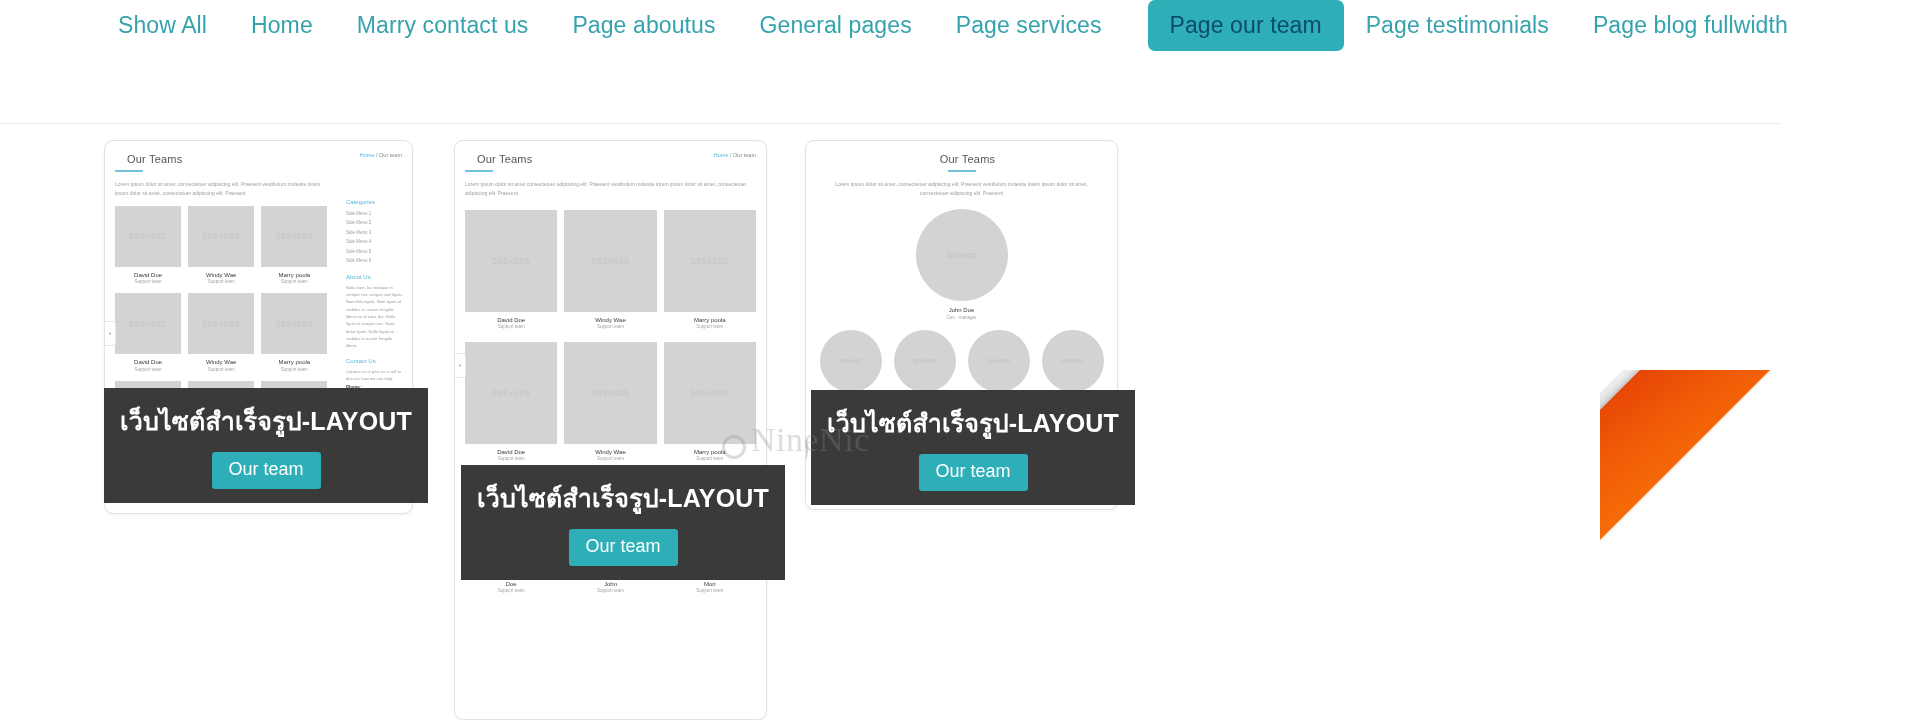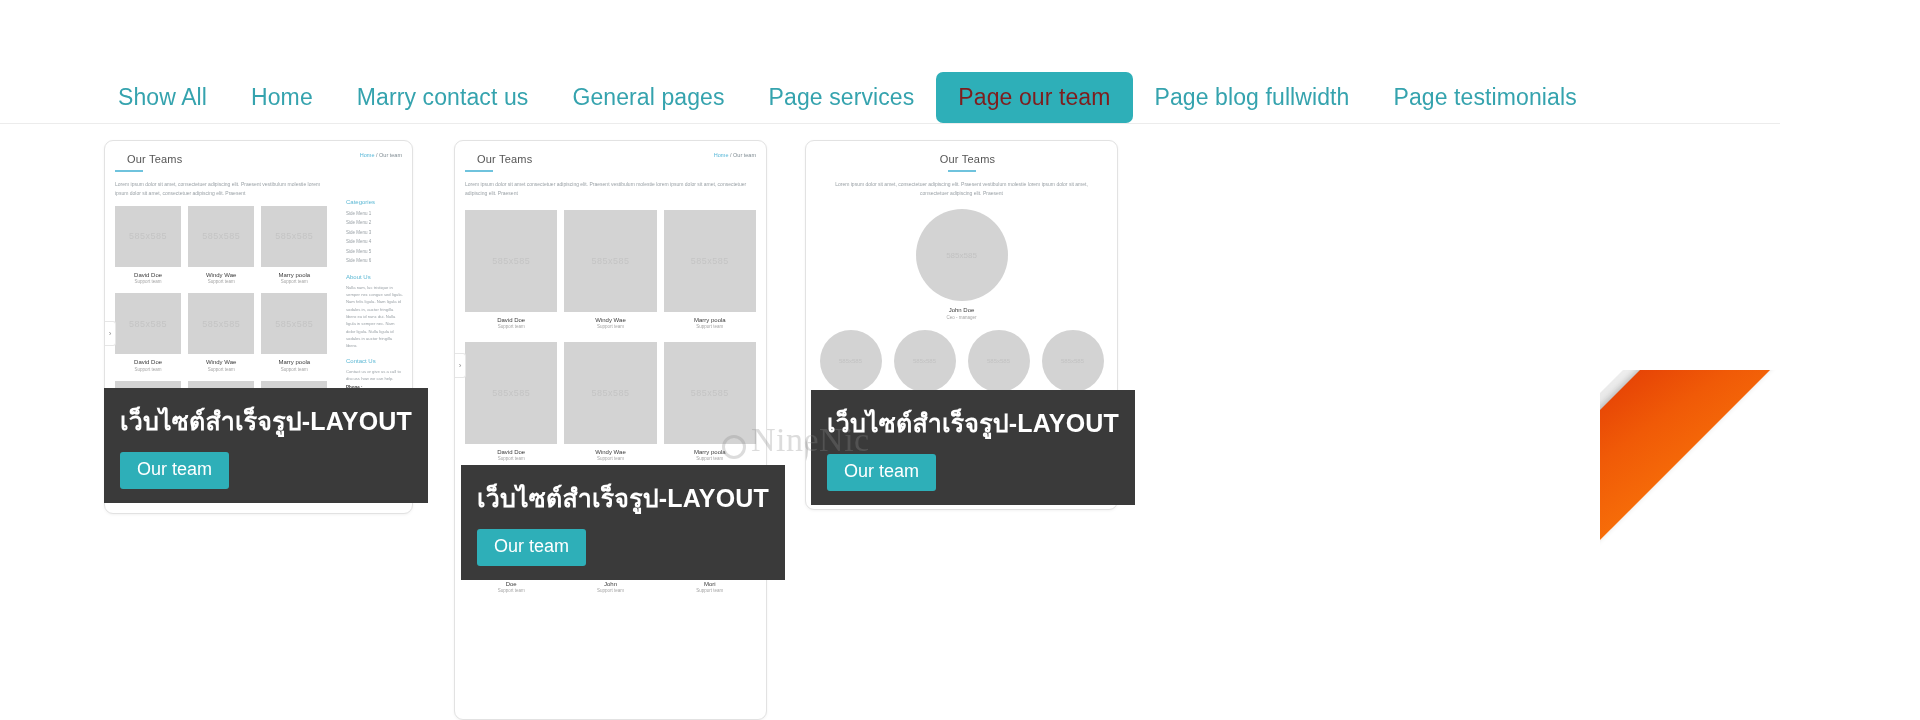--- a/index.html
+++ b/index.html
@@ -8,37 +8,38 @@
     background: #ffffff;
     font-family: "Liberation Sans", "DejaVu Sans", sans-serif;
     overflow: hidden;
   }
   #root { position: relative; width: 1920px; height: 720px; overflow: hidden; }
 
   
   .filter-nav {
     position: absolute; top: 0; left: 0;
     width: 1920px; height: 124px;
-    display: flex; align-items: flex-end;
+    display: flex; align-items: flex-start;
     padding-left: 96px;
     border-bottom: 1px solid #ececec;
     width: 1780px;
   }
   .filter-item {
     font-size: 23px;
     color: #35a3ae;
     padding: 12px 22px;
     border-radius: 7px;
     white-space: nowrap;
     letter-spacing: .1px;
     cursor: pointer;
   }
   .filter-item.active {
     background: #2eafb8;
-    color: #7f1d1d;
+    color: #0c4a6e;
+    margin-left: 24px;
   }
 
   
   .grid {
     position: absolute; top: 140px; left: 0;
     width: 1920px; height: 580px;
   }
   .card {
     position: absolute;
     background: #ffffff;
@@ -110,20 +111,21 @@
     display: flex; align-items: center; justify-content: center;
     font-size: 8px; color: #8d8d8d;
   }
 
   
   .overlay {
     position: absolute;
     background: #3a3a3a;
     padding: 13px 16px 14px 16px;
     z-index: 20;
+    text-align: center;
   }
   .ov-title {
     color: #ffffff; font-size: 25px; font-weight: bold;
     white-space: nowrap; letter-spacing: .2px;
   }
   .ov-btn {
     display: inline-block; margin-top: 11px;
     background: #2eafb8; color: #ffffff;
     font-size: 18px; padding: 7px 17px 9px 17px;
     border-radius: 3px; cursor: pointer;
@@ -178,25 +180,26 @@
 </style>
 </head>
 <body>
 
 <div id="root">
 
   <nav class="filter-nav">
     <div class="filter-item">Show All</div>
     <div class="filter-item">Home</div>
     <div class="filter-item">Marry contact us</div>
+    <div class="filter-item">Page aboutus</div>
     <div class="filter-item">General pages</div>
     <div class="filter-item">Page services</div>
     <div class="filter-item active">Page our team</div>
+    <div class="filter-item">Page testimonials</div>
     <div class="filter-item">Page blog fullwidth</div>
-    <div class="filter-item">Page testimonials</div>
   </nav>
 
   <div class="grid">
 
     <div class="card card-1">
       <div class="page">
         <div class="crumb">
           <span class="c-home">Home</span><span> / </span><span>Our team</span>
         </div>
         <div class="layout-body">

